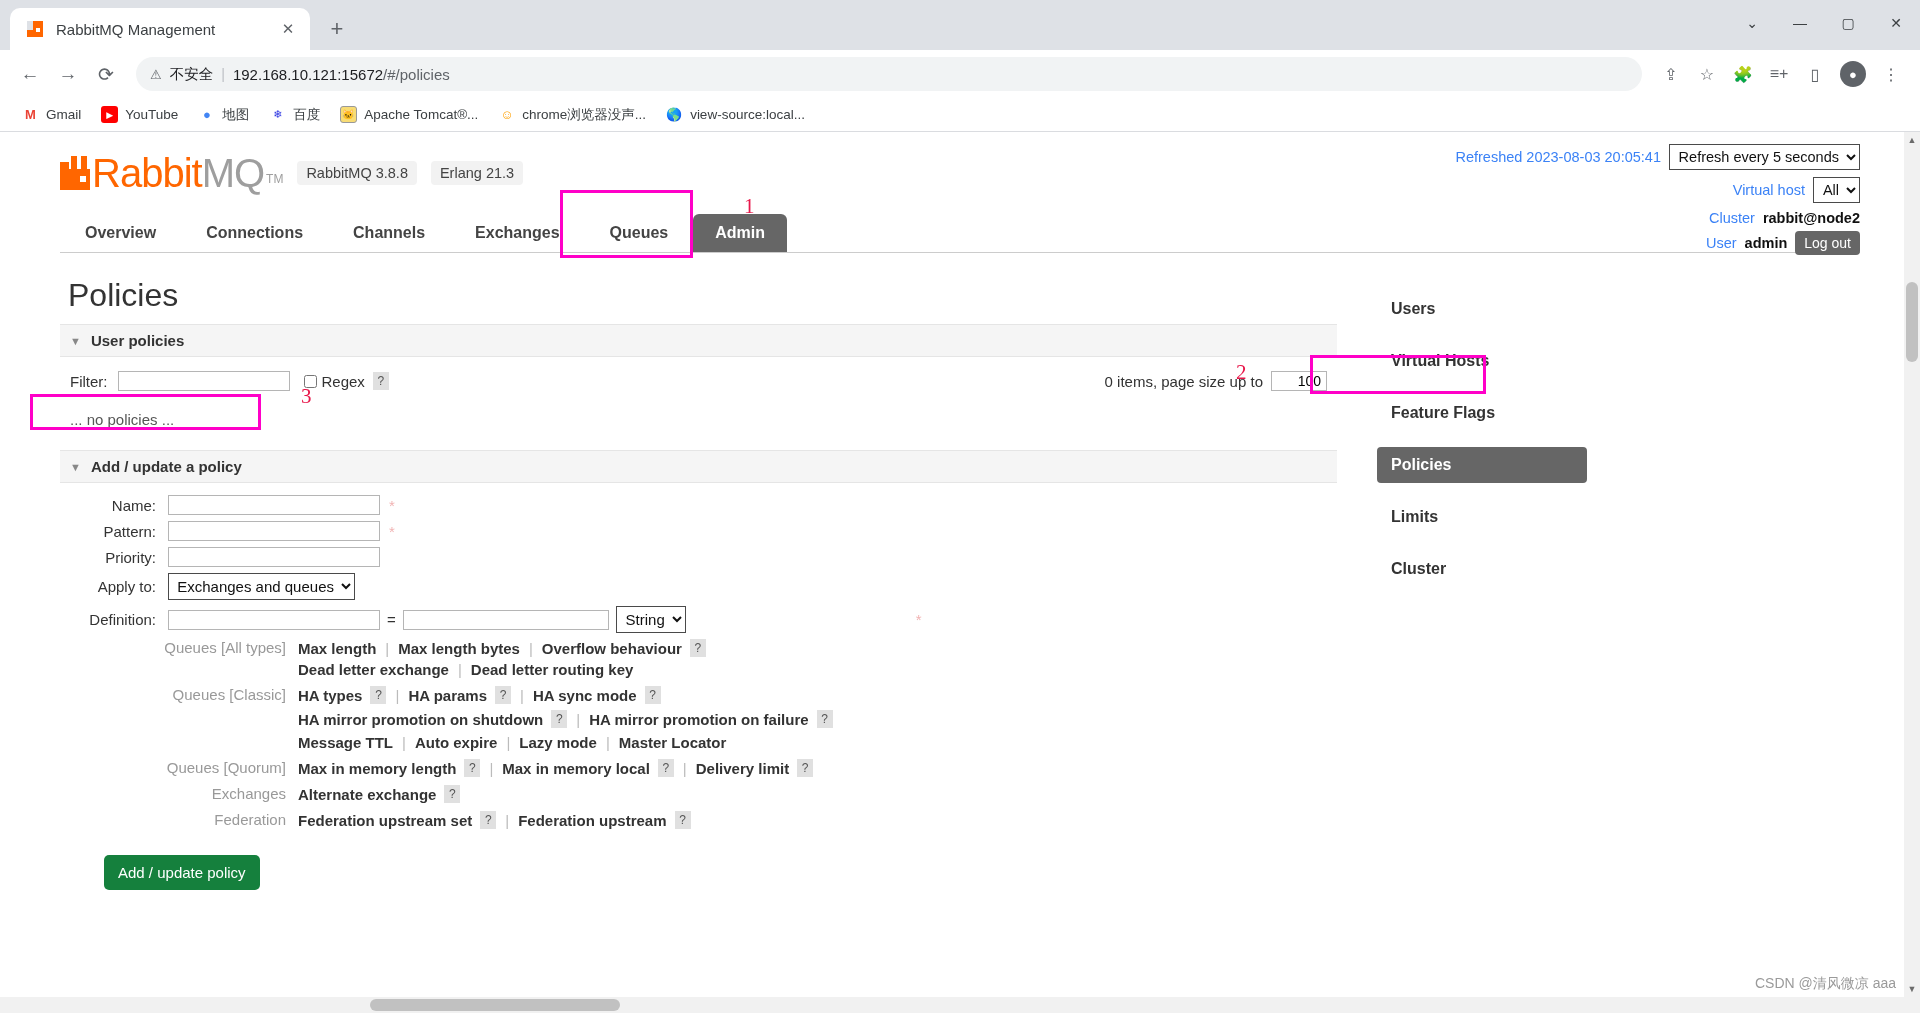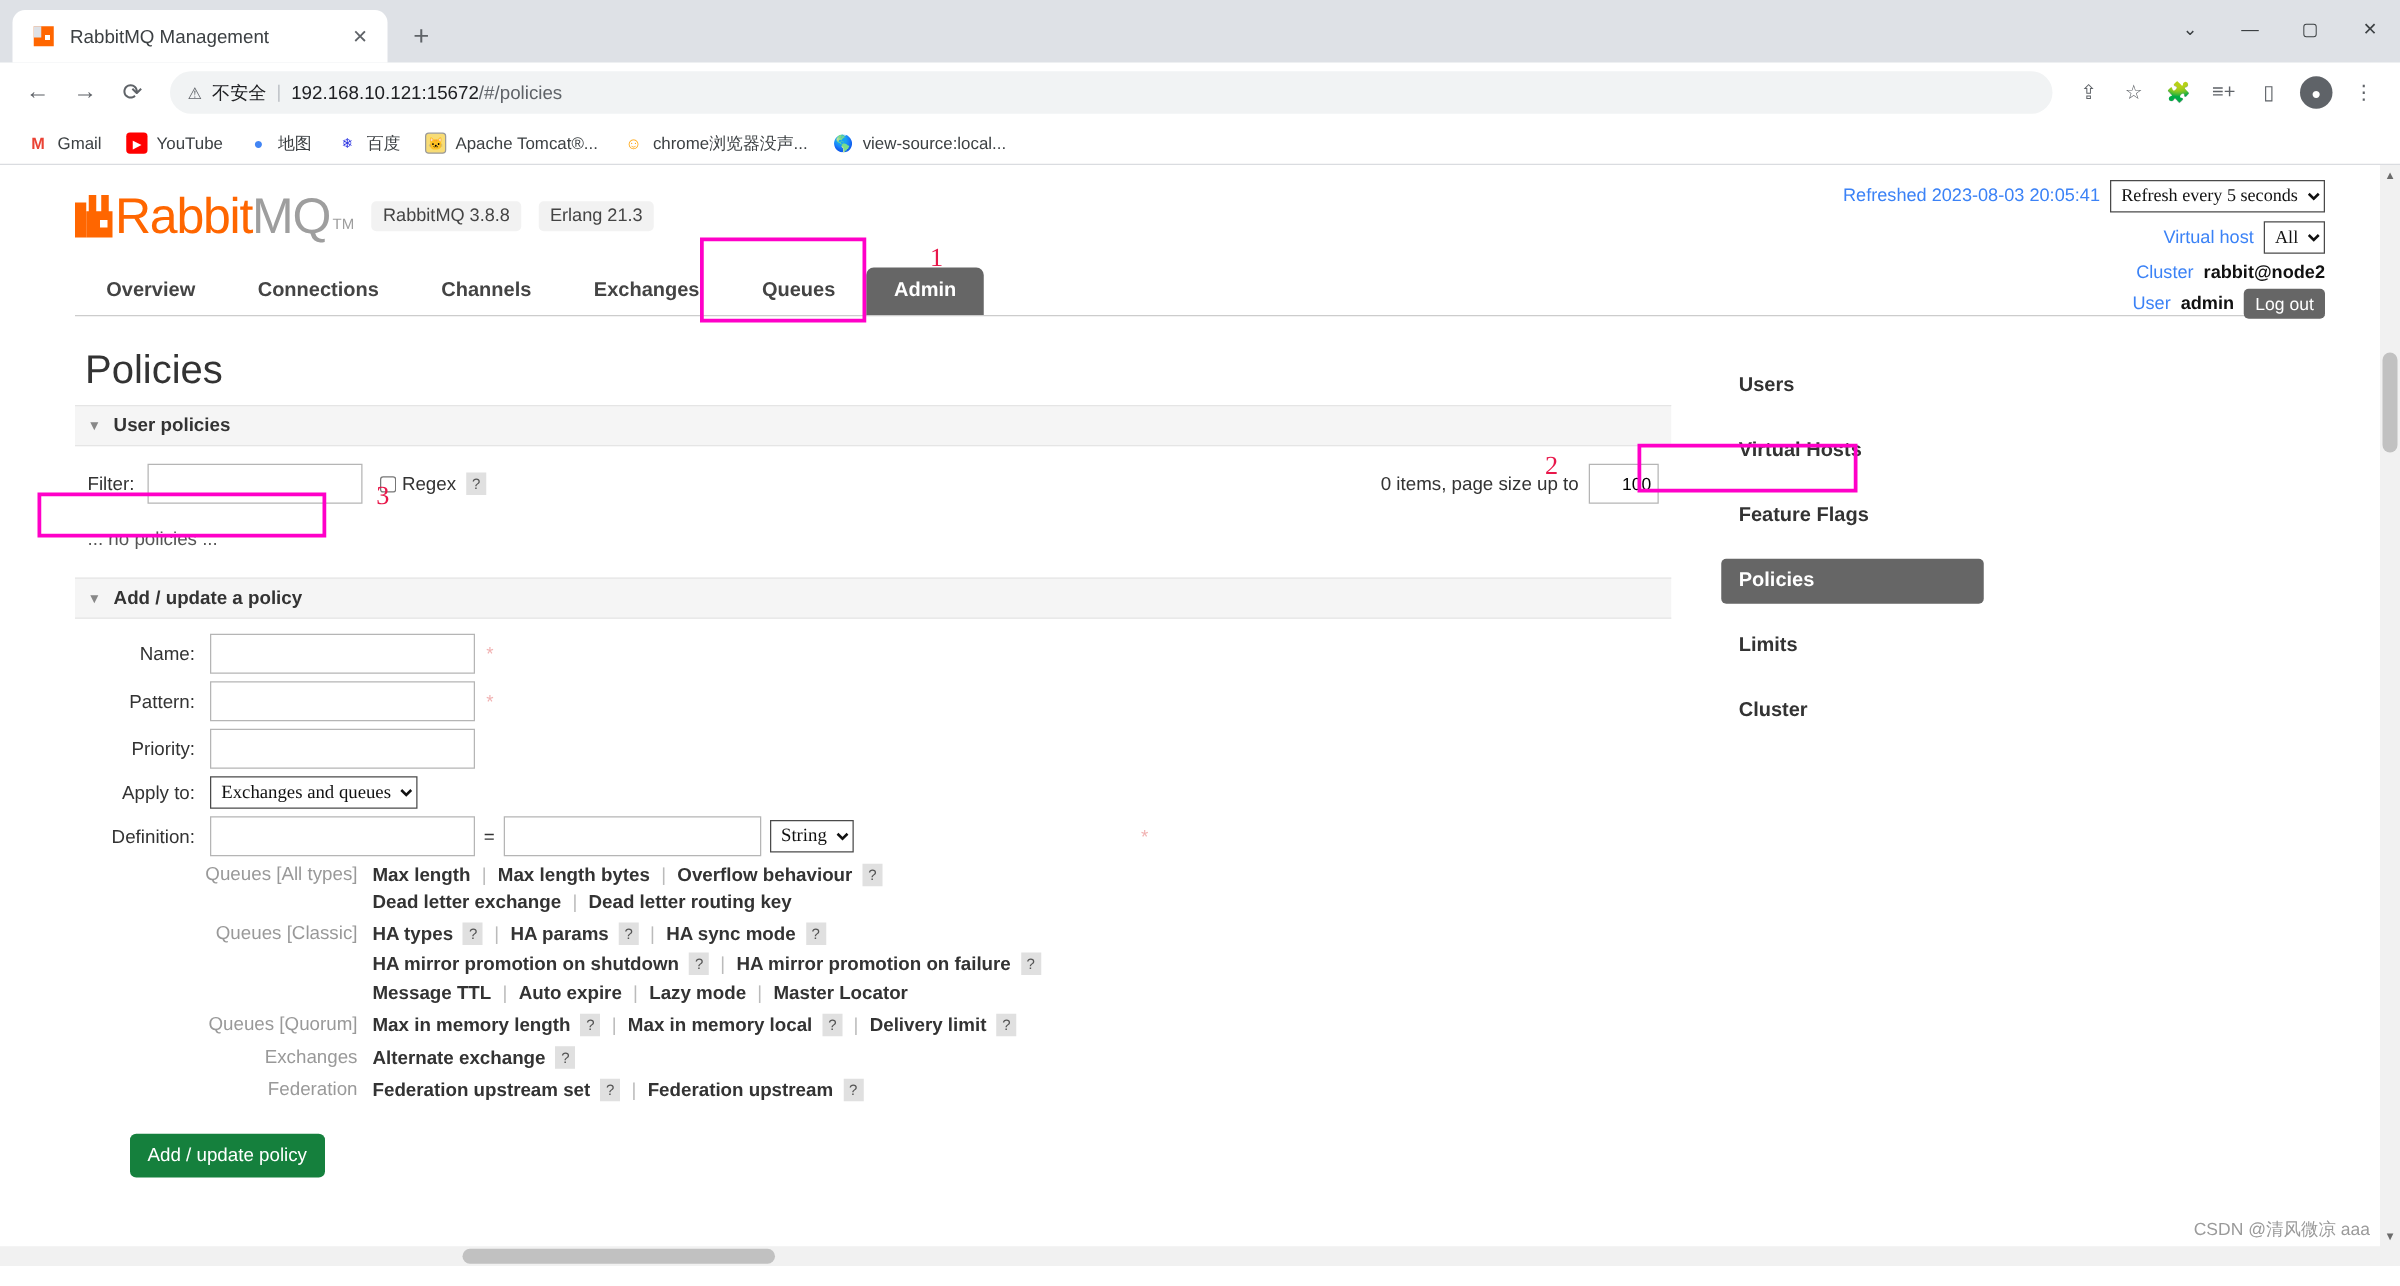--- a/index.html
+++ b/index.html
@@ -121,23 +121,24 @@
     background:#f2f2f2; color:#444; font-size:14.5px; padding:4px 9px; border-radius:4px;
   }
 
   .hdr-right {
     position: absolute; right: 30px; top: 12px; text-align: right;
     font-size: 14.5px; color: #444;
   }
   .hdr-line { display:flex; align-items:center; justify-content:flex-end; gap:8px; margin-bottom: 7px;}
   .hdr-line .lbl { color:#3b82f6; }
   select.sel {
-    font-family: Liberation Serif, serif; font-size:14.5px;
+    font-family: Liberation Sans, sans-serif; font-size:14.5px;
     border:1px solid #4a4a4a; background:#fff; padding: 3px 4px; color:#111;
     border-radius:0;
+    text-align:right;
   }
   .btn-dark {
     background:#666; color:#fff; border:none; border-radius:4px;
     font-size:14px; padding:4px 9px; cursor:pointer;
     font-family:"Liberation Sans", sans-serif;
   }
   .hdr-strong { font-weight: bold; color:#111; }
 
   .nav {
     display:flex; align-items:flex-end; gap: 0; padding-left: 30px; margin-top: 24px;
@@ -170,21 +171,21 @@
     padding: 7px 10px; font-size:15px; font-weight:bold; color:#333;
     display:flex; align-items:center; gap:10px;
   }
   .caret { color:#888; font-size: 11px; }
 
   .filter-row {
     display:flex; align-items:center; padding: 14px 10px 6px 10px; position:relative;
   }
   .filter-label { font-size:15px; color:#333; margin-right:10px; }
   input.txt {
-    border:1px solid #b5b5b5; height:32px; font-size:14px; padding: 2px 5px;
+    border:1px solid #b5b5b5; height:20px; font-size:14px; padding: 2px 5px;
     font-family:"Liberation Sans", sans-serif; background:#fff;
   }
   .chk-wrap { display:flex; align-items:center; gap:5px; margin-left:14px; font-size:15px; color:#333;}
   input[type=checkbox] { width:13px; height:13px; margin:0; }
   .q-help {
     background:#e0e0e0; color:#555; font-size:12px; width:16px; height:18px;
     display:inline-flex; align-items:center; justify-content:center; cursor:pointer;
   }
   .pagesize {
     position:absolute; right: 10px; top: 14px; display:flex; align-items:center; gap:8px;

